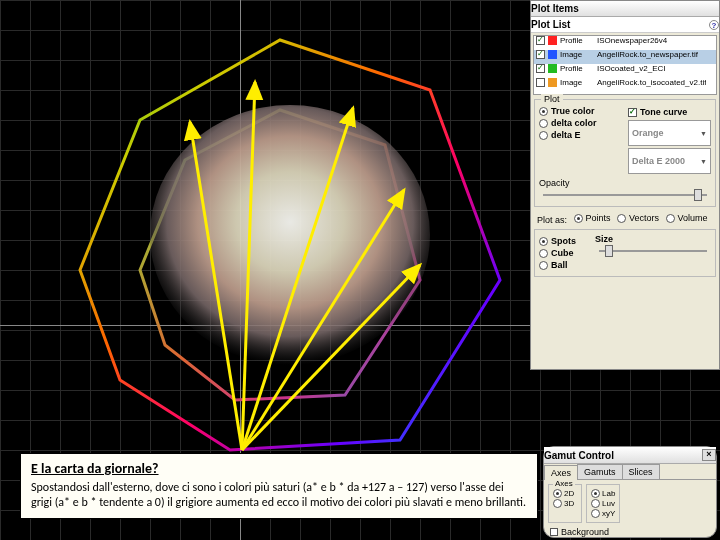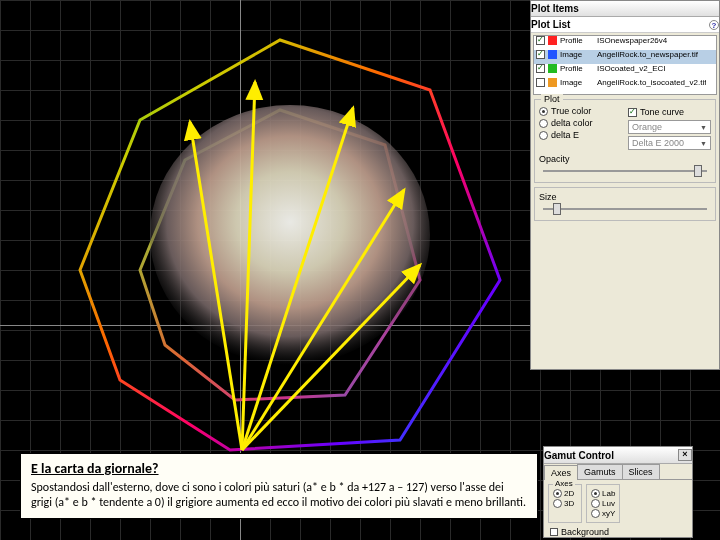--- a/index.html
+++ b/index.html
@@ -67,32 +67,32 @@
   .plotitems .chk { width:9px; height:9px; border:1px solid #555; background:#fff; position:relative; flex-shrink:0;}
   .plotitems .chk.on::after{content:"✓"; position:absolute; font-size:8px; left:0; top:-2px; color:#006400;}
   .plotitems .swatch { width:9px; height:9px; flex-shrink:0; }
   .plotitems .type, .plotitems .name { font-size:8px; white-space:nowrap; overflow:hidden; }
   .plotitems .type { width:34px; flex-shrink:0;}
   .section { border:1px solid #bbb; margin:4px 3px; padding:4px 4px; position:relative; }
   .section .legend { position:absolute; top:-6px; left:6px; background:#ece9d8; padding:0 3px; font-size:9px; }
   .radio-row { display:flex; align-items:center; gap:3px; margin:2px 0; }
   .radio { width:9px; height:9px; border:1px solid #555; border-radius:50%; background:#fff; position:relative; flex-shrink:0;}
   .radio.on::after{content:""; position:absolute; inset:2px; background:#333; border-radius:50%;}
-  .select { background:#fff; border:1px solid #999; height:14px; padding:0 3px; font-size:9px; display:flex; align-items:center; justify-content:space-between; color:#888; }
+  .select { background:#fff; border:1px solid #999; height:14px; padding:12px 3px; font-size:9px; display:flex; align-items:center; justify-content:space-between; color:#888; }
   .select .arrow{ font-size:7px; color:#555;}
   .row2 { display:flex; gap:6px; }
-  .col { flex:1; }
+  .col { flex:1;font-weight:bold; }
   .label { font-size:9px; margin-bottom:2px; }
   .slider-track { height:2px; background:#999; margin:6px 4px; position:relative;}
   .slider-thumb { position:absolute; width:8px; height:12px; background:#ddd; border:1px solid #666; top:-5px; left:2px;}
   .chkbox-row { display:flex; align-items:center; gap:3px; margin:3px 0; }
   .help { width:10px;height:10px;border:1px solid #888;border-radius:50%;font-size:8px;text-align:center;line-height:9px;background:#fff;color:#33a;}
 
   
-  .gamut { left:543px; top:446px; width:150px; height:92px; }
+  .gamut { left:543px; top:446px; width:174px; height:92px;border-radius:11px; }
   .tabs { display:flex; background:#ece9d8; border-bottom:1px solid #999; font-size:9px; }
   .tab { padding:2px 6px; border:1px solid #999; border-bottom:none; margin-right:-1px; background:#ddd; }
   .tab.active { background:#ece9d8; position:relative; top:1px; }
   .gamut-body { display:flex; padding:4px; gap:4px;}
   .gamut-col { flex:1; border:1px solid #bbb; padding:3px 4px; position:relative;}
   .gamut-col .legend { position:absolute; top:-6px; left:4px; background:#ece9d8; padding:0 2px; font-size:8px;}
   .gamut-row { display:flex; align-items:center; gap:2px; margin:1px 0; font-size:8px;}
   .sq { width:8px; height:8px; border:1px solid #555; background:#fff; position:relative; flex-shrink:0;}
   .sq.on::after{content:"✓"; position:absolute; font-size:7px; left:0; top:-2px; color:#006400;}
 
@@ -224,23 +224,52 @@
             <span class="arrow">▼</span>
           </div>
       </div>
     </div>
     <div class="label" style="margin-top:4px">Opacity</div>
     <div class="slider-track">
         <div class="slider-thumb" style="left:92%"></div>
       </div>
   </div>
 
+  <div style="margin:4px 6px">
+    <span>Plot as:</span>
+    <span class="radio-row" style="display:inline-flex;margin-left:4px">
+        <span class="radio on"></span>
+        <span>Points</span>
+      </span>
+    <span class="radio-row" style="display:inline-flex;margin-left:4px">
+        <span class="radio"></span>
+        <span>Vectors</span>
+      </span>
+    <span class="radio-row" style="display:inline-flex;margin-left:4px">
+        <span class="radio"></span>
+        <span>Volume</span>
+      </span>
+  </div>
 
   <div class="section">
     <div class="row2">
+      <div class="col" style="flex:0 0 50px">
+        <div class="radio-row">
+            <span class="radio on"></span>
+            <span>Spots</span>
+          </div>
+        <div class="radio-row">
+            <span class="radio"></span>
+            <span>Cube</span>
+          </div>
+        <div class="radio-row">
+            <span class="radio"></span>
+            <span>Ball</span>
+          </div>
+      </div>
       <div class="col">
         <div class="label">Size</div>
         <div class="slider-track">
             <div class="slider-thumb" style="left:6%"></div>
           </div>
       </div>
     </div>
   </div>
 </div>
 

